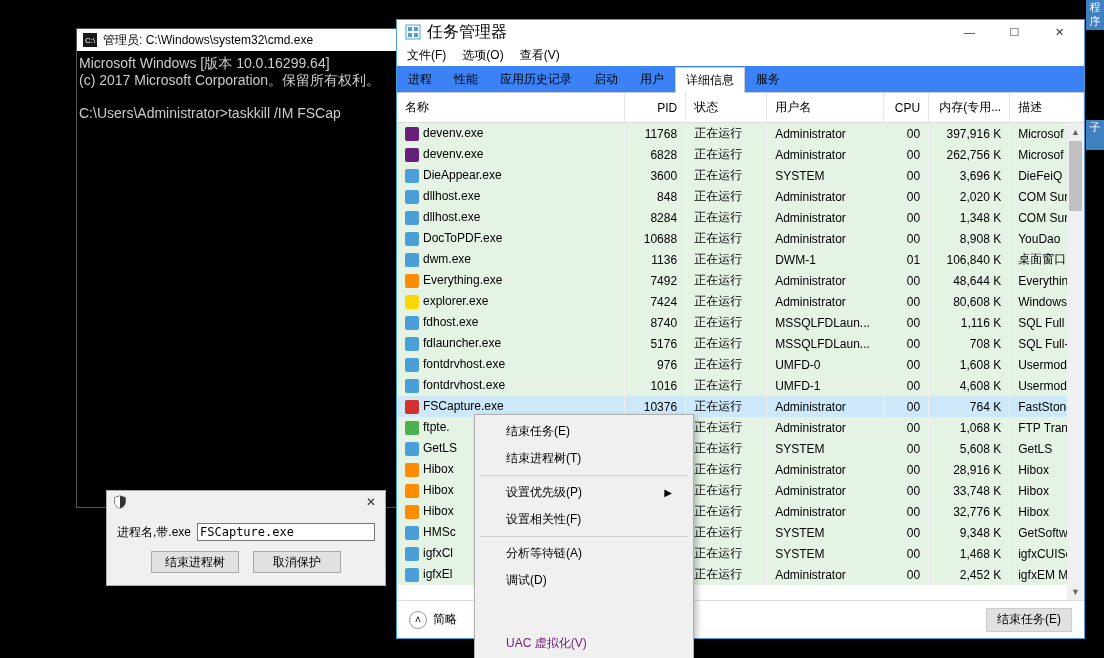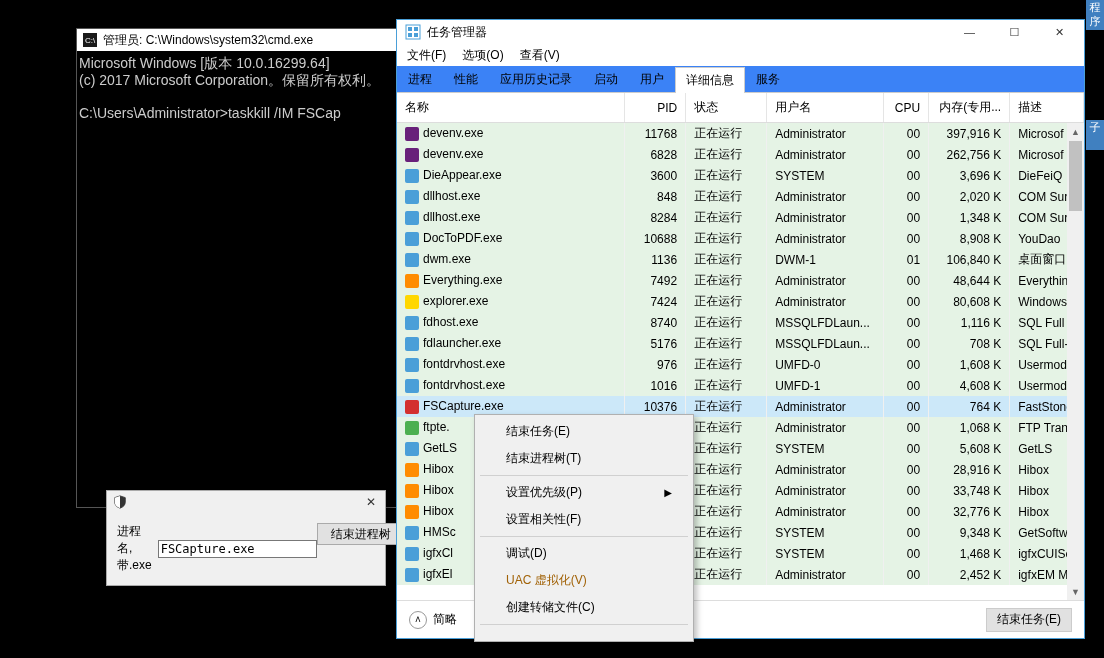--- a/index.html
+++ b/index.html
@@ -9,31 +9,31 @@
 .cmd-window { position: absolute; left: 76px; top: 28px; width: 720px; height: 480px; background: #000; border: 1px solid #555; }
 .cmd-titlebar { height: 22px; background: #fff; display: flex; align-items: center; padding: 0 6px; font-size: 12px; }
 .cmd-icon { width: 14px; height: 14px; background: #1a1a1a; display: inline-flex; align-items: center; justify-content: center; color: #fff; font-size: 8px; margin-right: 6px; }
 .cmd-body { padding: 4px 2px; font-family: "Consolas", monospace; font-size: 14px; color: #ccc; white-space: pre; line-height: 1.2; }
 
 
 .small-dialog { position: absolute; left: 106px; top: 490px; width: 280px; height: 96px; background: #f0f0f0; border: 1px solid #aaa; box-shadow: 2px 2px 8px rgba(0,0,0,0.4); }
 .small-dialog-titlebar { height: 22px; display: flex; align-items: center; justify-content: space-between; padding: 0 6px; }
 .shield-icon { width: 14px; height: 14px; }
 .close-x { width: 16px; height: 16px; display: flex; align-items: center; justify-content: center; font-size: 12px; color: #333; }
-.small-dialog-body { padding: 10px; display: flex; flex-direction: row; }
+.small-dialog-body { padding: 10px; display: flex; flex-direction: column; gap: 10px; }
 .sd-row1 { display: flex; align-items: center; gap: 6px; font-size: 12px; }
 .sd-input { flex: 1; height: 18px; border: 1px solid #777; padding: 0 2px; font-size: 12px; font-family: monospace; }
 .sd-row2 { display: flex; justify-content: center; gap: 14px; }
 .sd-btn { width: 88px; height: 22px; border: 1px solid #aaa; background: #e1e1e1; font-size: 12px; }
 
 
 .tm-window { position: absolute; left: 396px; top: 19px; width: 689px; height: 620px; background: #fff; border: 1px solid #4a9fd8; display: flex; flex-direction: column; }
 .tm-titlebar { height: 24px; display: flex; align-items: center; padding: 0 2px 0 8px; }
 .tm-app-icon { width: 16px; height: 16px; margin-right: 6px; }
-.tm-title { flex: 1; font-size: 12px; }
+.tm-title { flex: 1; font-size: 16px; }
 .tm-winbtns { display: flex; }
 .tm-winbtn { width: 45px; height: 24px; display: flex; align-items: center; justify-content: center; font-size: 11px; color: #333; }
 
 .tm-menubar { height: 22px; display: flex; align-items: center; padding: 0 6px; font-size: 12px; gap: 8px; }
 .tm-menu-item { padding: 2px 4px; text-align: center; }
 
 .tm-tabs { display: flex; border-bottom: 1px solid #ccc; background: #3b82f6; }
 .tm-tab { padding: 4px 10px; font-size: 12px; border: 1px solid transparent; border-bottom: none; }
 .tm-tab.active { background: #fff; border-color: #ccc; position: relative; top: 1px; }
 
@@ -66,21 +66,21 @@
 .tm-circle { width: 18px; height: 18px; border: 1px solid #999; border-radius: 50%; display: flex; align-items: center; justify-content: center; font-size: 10px; }
 .tm-endtask { height: 24px; padding: 0 10px; border: 1px solid #ccc; background: #e1e1e1; font-size: 12px; }
 
 .scrollbar-v { position: absolute; right: 0; top: 30px; width: 17px; bottom: 0; background: #f0f0f0; }
 .scrollbar-thumb { position: absolute; left: 2px; right: 2px; top: 18px; height: 70px; background: #c1c1c1; }
 .scrollbar-btn { position: absolute; left: 0; right: 0; height: 17px; background: #f0f0f0; display:flex; align-items:center; justify-content:center; font-size:9px; color:#666; }
 
 
 .ctx-menu { position: absolute; left: 474px; top: 414px; width: 220px; background: #f0f0f0; border: 1px solid #b0b0b0; box-shadow: 3px 3px 6px rgba(0,0,0,0.25); padding: 3px; font-size: 12px; z-index: 100; }
 .ctx-item { padding: 5px 18px 5px 28px; display: flex; justify-content: space-between; align-items: center; }
-.ctx-item.disabled { color: #a16207; }
+.ctx-item.disabled { color: #701a75; margin-top: 36px; }
 .ctx-sep { height: 1px; background: #d0d0d0; margin: 3px 2px; }
 .ctx-arrow { font-size: 10px; }
 
 
 .right-frag { position: absolute; right: 0; top: 0; width: 18px; font-size: 11px; color: #fff; }
 .frag1 { top: 0; height: 30px; background: #4080c0; text-align: center; line-height: 14px; }
 .frag3 { top: 120px; height: 30px; background: #4080c0; text-align: center; line-height: 14px; }
 </style>
 </head>
 <body>
@@ -387,20 +387,23 @@
     <div class="ctx-sep"></div>
     <div class="ctx-item">
       <span>设置优先级(P)</span>
       <span class="ctx-arrow">▶</span>
     </div>
     <div class="ctx-item">
       <span>设置相关性(F)</span>
     </div>
     <div class="ctx-sep"></div>
     <div class="ctx-item">
+      <span>分析等待链(A)</span>
+    </div>
+    <div class="ctx-item">
       <span>调试(D)</span>
     </div>
     <div class="ctx-item disabled">
       <span>UAC 虚拟化(V)</span>
     </div>
     <div class="ctx-item">
       <span>创建转储文件(C)</span>
     </div>
     <div class="ctx-sep"></div>
     <div class="ctx-item"></div>

